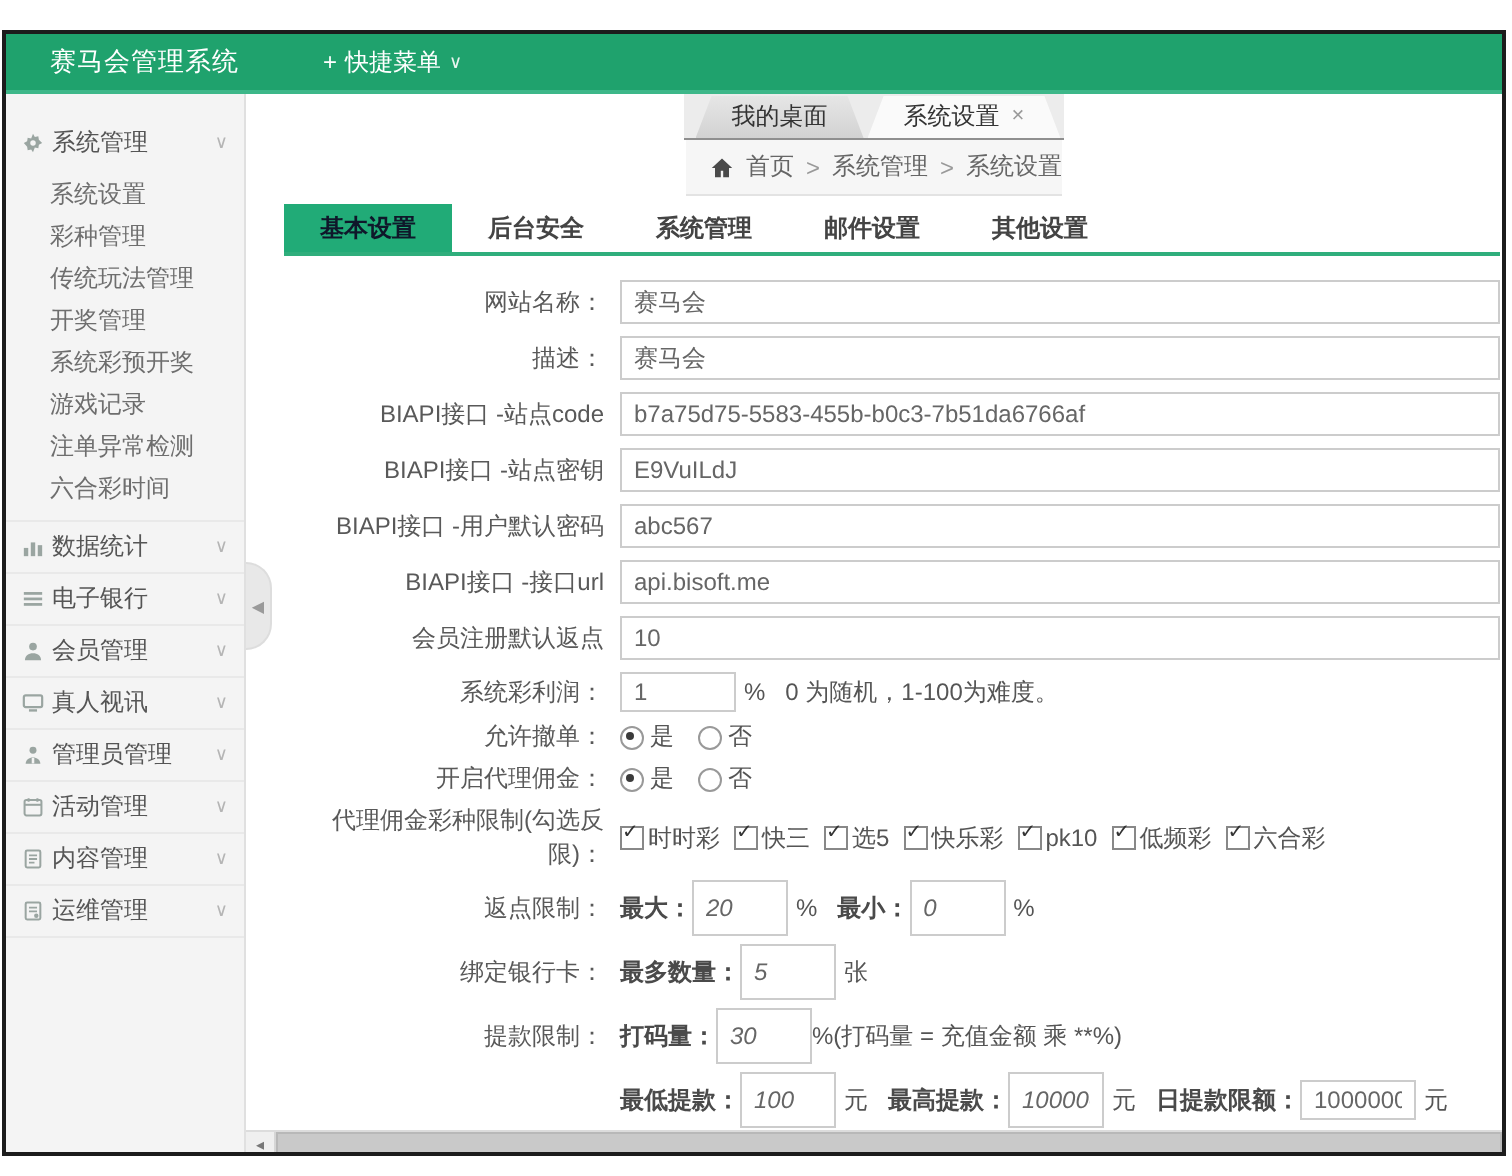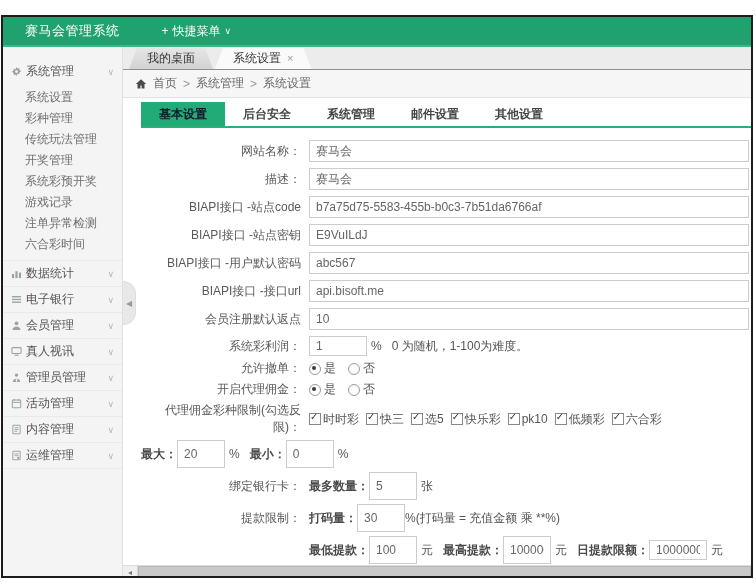--- a/index.html
+++ b/index.html
@@ -17,21 +17,21 @@
   .sb-group.no-line{border-top:none;}
   .sidebar .sb-group:last-child{border-bottom:1px solid #e9e9e9;}
   .sb-group .gicon{width:11px;height:11px;margin-right:4px;flex-shrink:0;display:inline-flex;}
   .sb-group .glabel{flex:1;}
   .sb-group .chev{color:#b5b5b5;font-size:9px;}
   .sb-subs{padding:3px 0 5px 0;}
   .sb-sub{height:21px;line-height:21px;padding-left:22px;color:#6e6e6e;cursor:pointer;}
   
   .collapse{position:absolute;left:120px;top:234px;width:12px;height:42px;background:#e8e8e8;border:1px solid #ddd;border-left:none;border-radius:0 16px 16px 0;display:flex;align-items:center;justify-content:center;color:#9a9a9a;font-size:8px;cursor:pointer;z-index:6;}
   
-  .content{flex:1;display:flex;flex-direction:column;min-width:0;position:relative;}
+  .content{flex:1;display:flex;flex-direction:column;min-width:0;position:relative;align-items:center;}
   .tabstrip{height:23px;background:#ececec;border-bottom:1px solid #8f8f8f;display:flex;align-items:flex-end;padding-left:6px;box-sizing:border-box;}
   .wtab{height:21px;line-height:21px;padding:0 18px;margin-right:2px;color:#333;cursor:pointer;clip-path:polygon(8px 0,calc(100% - 8px) 0,100% 100%,0 100%);display:flex;align-items:center;gap:6px;}
   .wtab.t1{background:linear-gradient(#e6e6e6,#d2d2d2);}
   .wtab.t2{background:#fafafa;}
   .wtab .close{color:#9a9a9a;font-size:11px;}
   .crumbs{height:27px;background:#f6f6f6;border-bottom:1px solid #e3e3e3;display:flex;align-items:center;padding-left:12px;gap:6px;color:#666;}
   .crumbs .sep{color:#999;}
   .crumbs .crumb{cursor:pointer;}
   .homeicon{width:12px;height:12px;display:inline-flex;}
   
@@ -40,21 +40,21 @@
   .ftab{min-width:84px;height:24px;line-height:24px;text-align:center;font-weight:bold;color:#444;box-sizing:border-box;cursor:pointer;}
   .ftab.active{background:#21ab77;color:#0f172a;}
   
   .form{margin-top:12px;}
   .row{display:flex;align-items:center;margin-bottom:6px;}
   .row.cmp{margin-bottom:4px;}
   .lbl{width:160px;text-align:right;padding-right:8px;flex-shrink:0;color:#595959;}
   .inp{height:22px;box-sizing:border-box;border:1px solid #ccc;padding:0 6px;font:inherit;font-size:12px;color:#666;background:#fff;outline:none;}
   .inp.long{width:440px;}
   .inp.sm{width:58px;height:20px;}
-  .inp.xs{width:48px;height:28px;}
+  .inp.xs{width:48px;height:28px;font-style:italic;}
   .b{font-weight:bold;color:#4a4a4a;}
   .unit{margin-left:4px;margin-right:10px;}
   
   .radio{width:10px;height:10px;border:1px solid #999;border-radius:50%;background:#fff;display:inline-block;position:relative;margin-right:3px;cursor:pointer;flex-shrink:0;}
   .radio.checked::after{content:"";position:absolute;left:2px;top:2px;width:4px;height:4px;border-radius:50%;background:#3b3b3b;}
   .ropt{display:flex;align-items:center;margin-right:12px;}
   .cb{width:10px;height:10px;border:1px solid #888;background:#fff;display:inline-block;position:relative;margin-right:2px;cursor:pointer;flex-shrink:0;}
   .cb::after{content:"✓";position:absolute;left:0;top:-3px;font-size:10px;color:#333;}
   .copt{display:flex;align-items:center;margin-right:7px;}
   
@@ -329,20 +329,21 @@
               <span class="cb"></span>
               <span>低频彩</span>
             </span>
             <span class="copt">
               <span class="cb"></span>
               <span>六合彩</span>
             </span>
           </div>
 
           <div class="row cmp">
+            <span class="lbl">返点限制：</span>
             <span class="b">最大：</span>
             <input class="inp xs" value="20" style="">
             <span class="unit">%</span>
             <span class="b">最小：</span>
             <input class="inp xs" value="0" style="">
             <span class="unit">%</span>
           </div>
 
           <div class="row cmp">
             <span class="lbl">绑定银行卡：</span>

